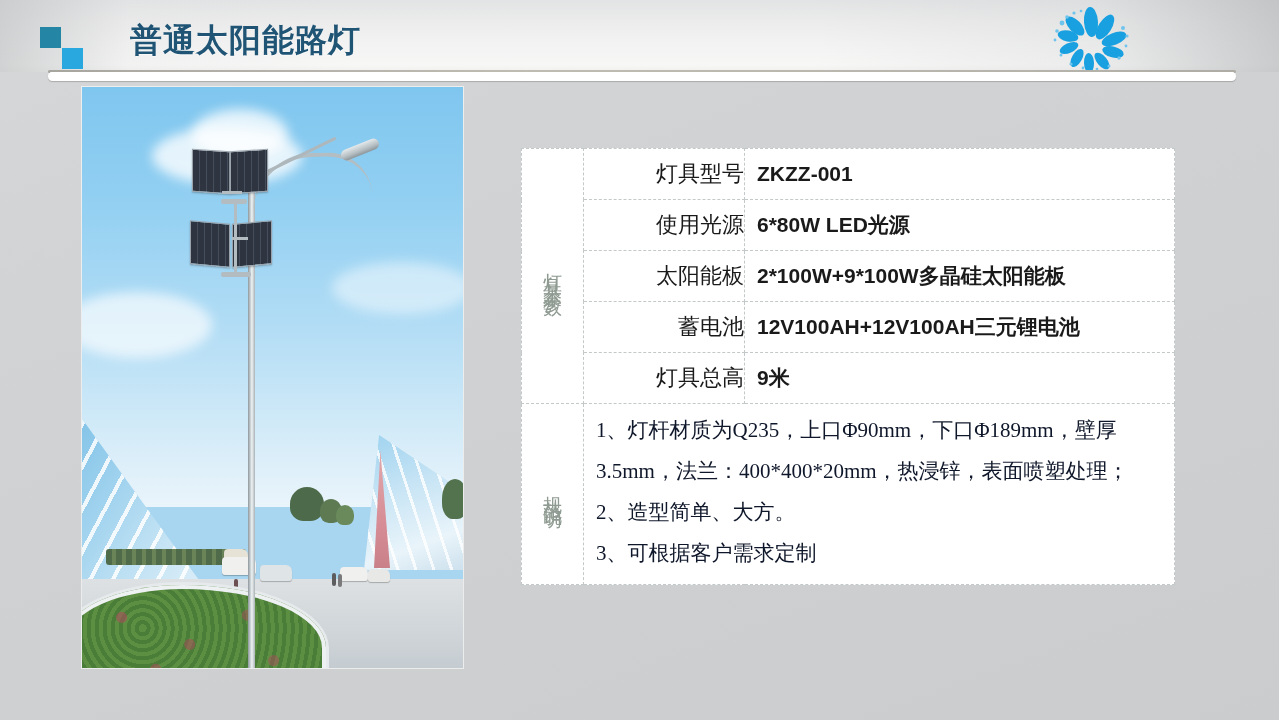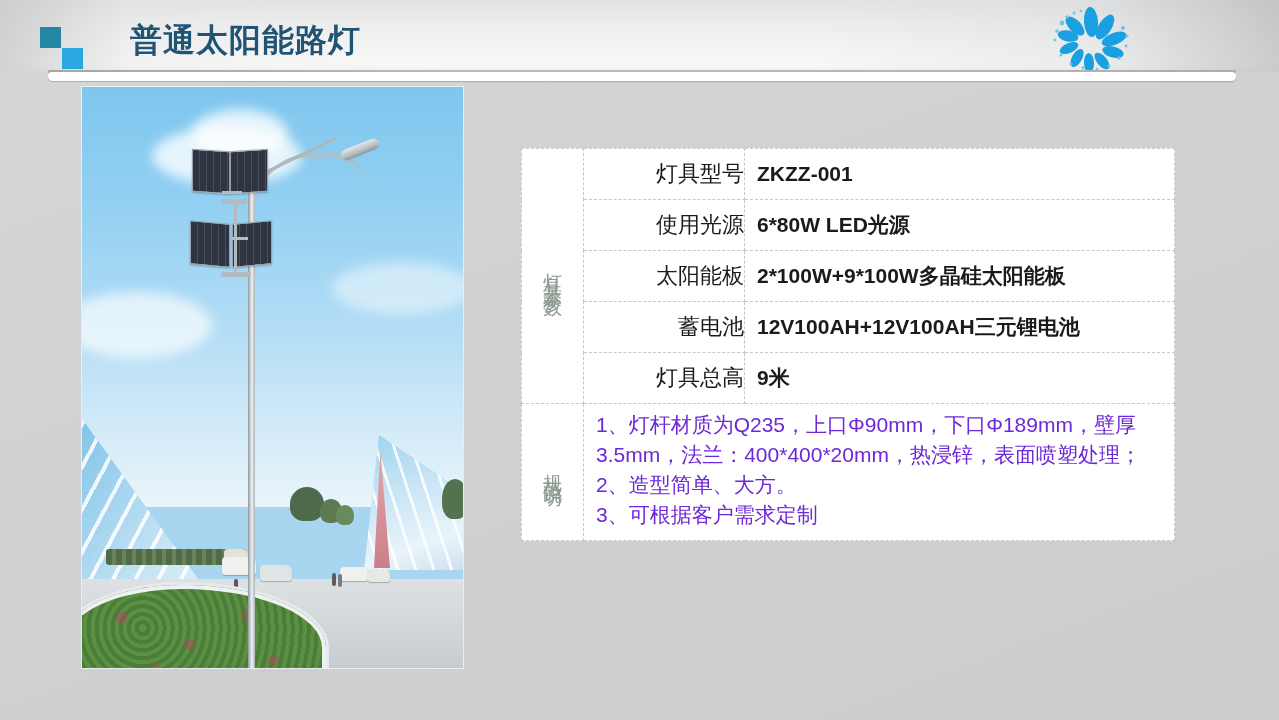--- a/index.html
+++ b/index.html
@@ -320,23 +320,23 @@
     padding-left: 12px !important;
     font-size: 21px;
     color: #1a1a1a;
     height: 50px;
     font-family: "Liberation Sans", "DejaVu Sans", sans-serif;
     font-weight: bold;
   }
   .notes-cell {
     padding: 6px 10px 10px 12px !important;
     font-size: 21px;
-    line-height: 30px;
-    color: #6d28d9;
-    font-family: Liberation Sans, sans-serif;
+    line-height: 41px;
+    color: #0f172a;
+    font-family: Liberation Serif, serif;
   }
   .notes-cell div { white-space: pre-wrap; }
 </style>
 </head>
 <body>
 
 <div id="slide">
 
   <div id="header-band"></div>
   <div id="header-band-fade"></div>

